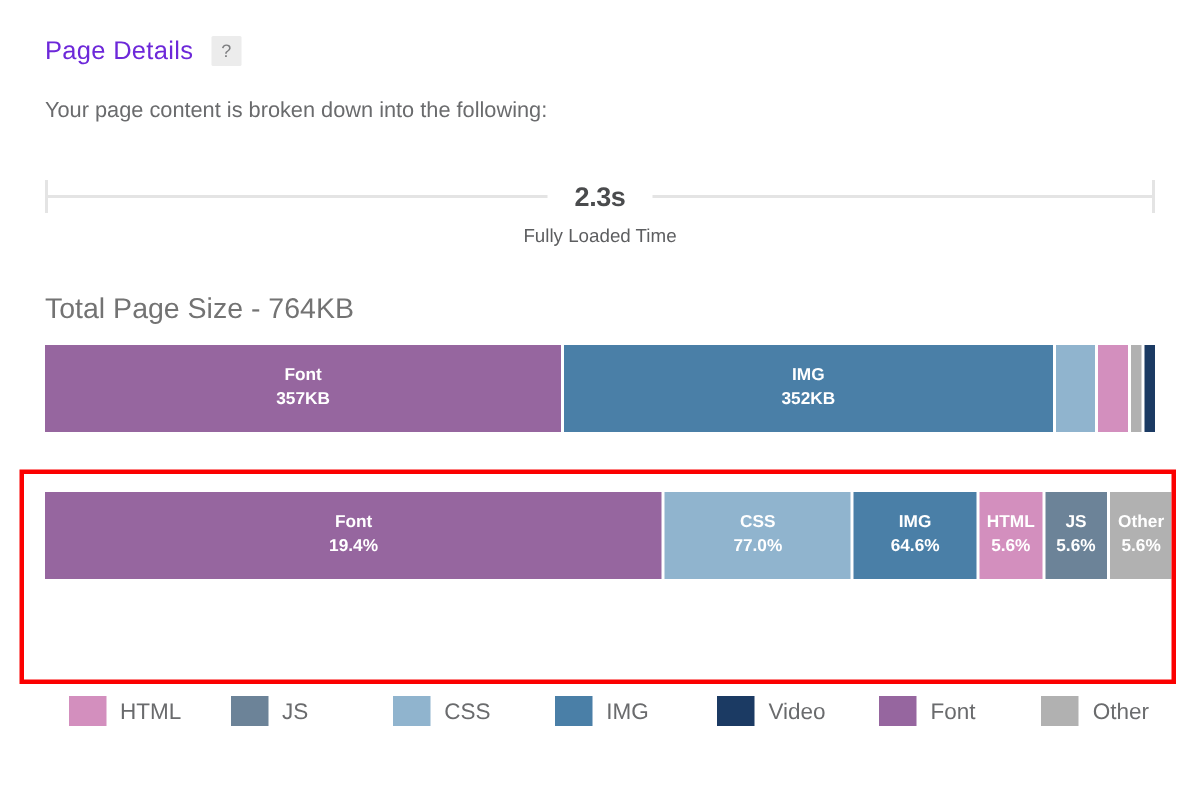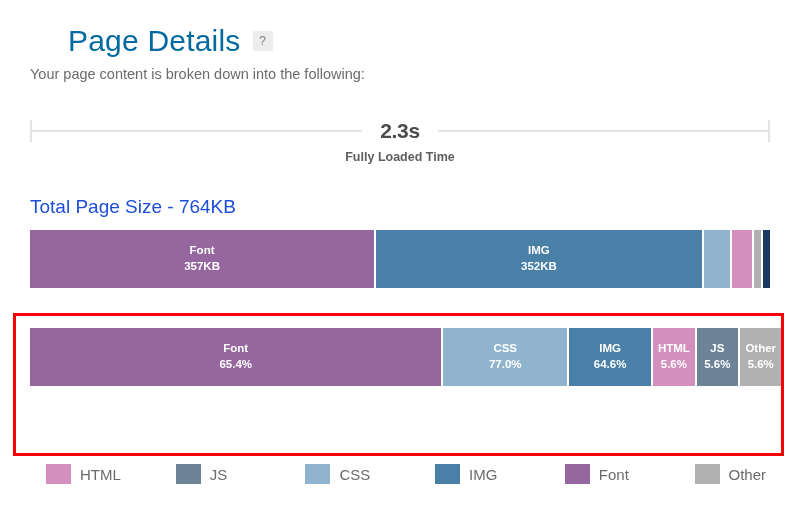--- a/index.html
+++ b/index.html
@@ -19,25 +19,24 @@
   
   .page-title-row {
     position: absolute;
     left: 30px;
     top: 24px;
     display: flex;
     align-items: center;
     gap: 12px;
   }
   .page-title {
-    font-size: 30px;
+    font-size: 17px;
     font-weight: 400;
-    color: #0369a1;
+    color: #6d28d9;
     letter-spacing: 0.2px;
-    margin-left: 38px;
   }
   .help-badge {
     width: 20px;
     height: 20px;
     background: #ececec;
     color: #7d7e80;
     font-size: 12px;
     line-height: 20px;
     text-align: center;
     border-radius: 1px;
@@ -71,43 +70,43 @@
   }
   .rule-cap {
     width: 2px;
     height: 22px;
     background: #e4e4e4;
     flex: 0 0 auto;
   }
   .load-value {
     flex: 0 0 auto;
     padding: 0 18px;
-    font-size: 21px;
+    font-size: 18px;
     font-weight: 700;
     color: #4a4b4d;
     letter-spacing: -0.3px;
   }
   .load-label {
     margin-top: 6px;
     text-align: center;
     font-size: 12.5px;
-    font-weight: 700;
+    font-weight: 400;
     color: #5d5e60;
   }
 
   
   .section {
     position: absolute;
     left: 30px;
     width: 740px;
   }
   .section-heading {
     font-size: 19px;
     font-weight: 400;
-    color: #1d4ed8;
+    color: #737373;
     margin-bottom: 12px;
   }
   .bar {
     display: flex;
     height: 58px;
     width: 100%;
     gap: 2px;
   }
   .seg {
     position: relative;
@@ -198,21 +197,21 @@
       <div class="seg" style="flex: 0 0 2.6%; background: rgb(211, 143, 190);"></div>
       <div class="seg" style="flex: 0 0 1%; background: rgb(177, 177, 177);"></div>
       <div class="seg" style="flex: 0 0 1%; background: rgb(27, 58, 99);"></div>
     </div>
 </div>
 
 <div class="section" style="top:328px;">
   <div class="bar" id="bar-requests">
       <div class="seg" style="flex: 0 0 55.6%; background: rgb(150, 102, 159);">
         <span class="seg-name">Font</span>
-        <span class="seg-val">65.4%</span>
+        <span class="seg-val">19.4%</span>
       </div>
       <div class="seg" style="flex: 0 0 16.7%; background: rgb(144, 180, 206);">
         <span class="seg-name">CSS</span>
         <span class="seg-val">77.0%</span>
       </div>
       <div class="seg" style="flex: 0 0 11.1%; background: rgb(74, 127, 167);">
         <span class="seg-name">IMG</span>
         <span class="seg-val">64.6%</span>
       </div>
       <div class="seg" style="flex: 0 0 5.6%; background: rgb(211, 143, 190);">
@@ -243,20 +242,24 @@
     </div>
     <div class="legend-item" style="flex: 1 1 0px;">
       <span class="legend-swatch" style="background: rgb(144, 180, 206);"></span>
       <span class="legend-label">CSS</span>
     </div>
     <div class="legend-item" style="flex: 1 1 0px;">
       <span class="legend-swatch" style="background: rgb(74, 127, 167);"></span>
       <span class="legend-label">IMG</span>
     </div>
     <div class="legend-item" style="flex: 1 1 0px;">
+      <span class="legend-swatch" style="background: rgb(27, 58, 99);"></span>
+      <span class="legend-label">Video</span>
+    </div>
+    <div class="legend-item" style="flex: 1 1 0px;">
       <span class="legend-swatch" style="background: rgb(150, 102, 159);"></span>
       <span class="legend-label">Font</span>
     </div>
     <div class="legend-item" style="flex: 0 0 auto;">
       <span class="legend-swatch" style="background: rgb(177, 177, 177);"></span>
       <span class="legend-label">Other</span>
     </div>
   </div>
 
 </body></html>

